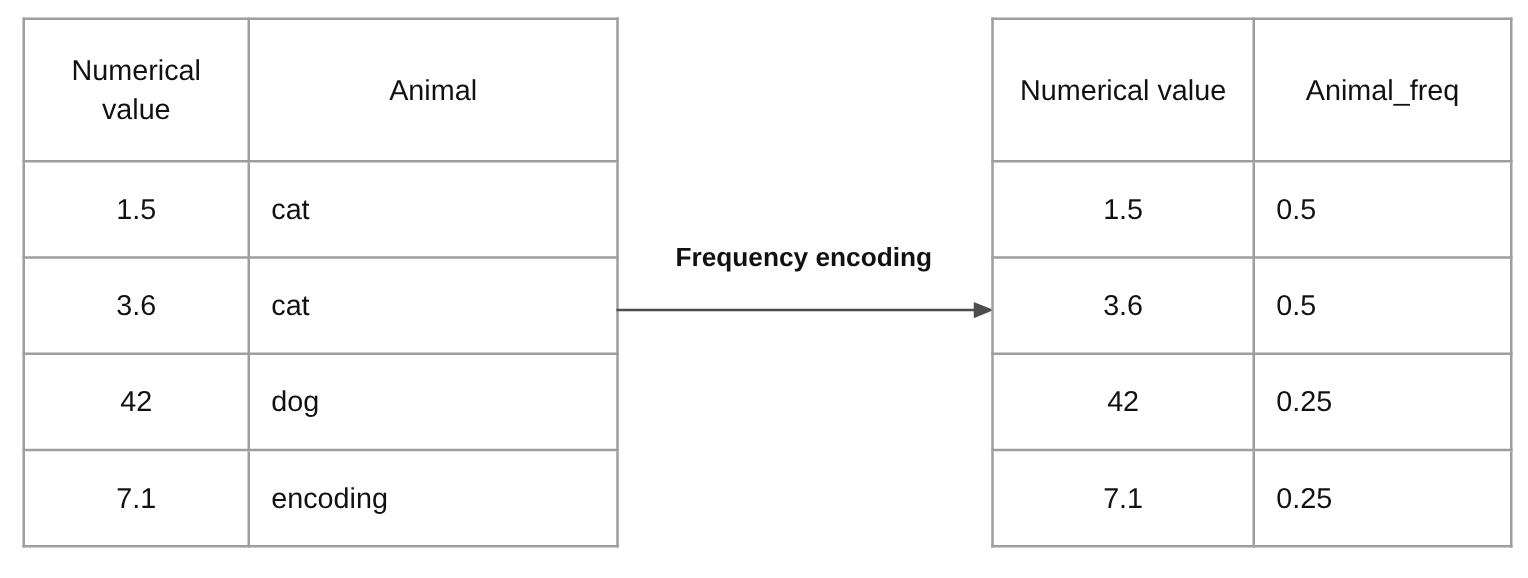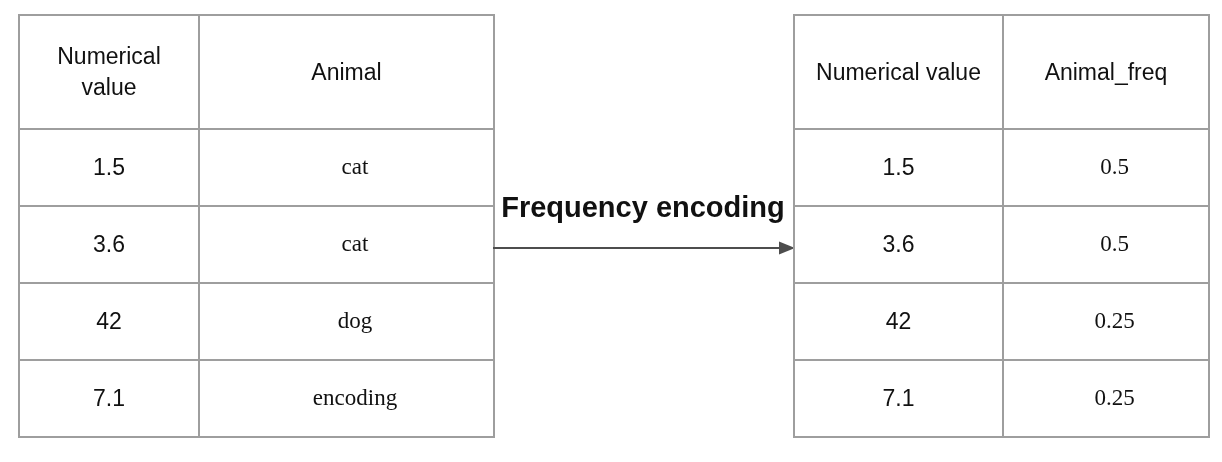--- a/index.html
+++ b/index.html
@@ -37,34 +37,34 @@
   .tbl-left  { left: 18px;  width: 475px; }
   .tbl-right { left: 793px; width: 415px; }
   .tbl-left  col.c1 { width: 180px; }
   .tbl-left  col.c2 { width: 295px; }
   .tbl-right col.c1 { width: 209px; }
   .tbl-right col.c2 { width: 206px; }
   tr.hdr { height: 114px; }
   tr.row { height: 77px; }
   th.hd { text-align: center; padding: 0 8px; }
   td.num { text-align: center; }
-  td.txt { text-align: center; padding-left: 17px; font-family: Liberation Serif, serif; }
+  td.txt { text-align: left; padding-left: 17px; }
   .transform {
     position: absolute;
     left: 493px;
     top: 188px;
     width: 300px;
     height: 72px;
   }
   .transform-label {
     position: absolute;
     left: 0; top: 0;
     width: 100%;
     text-align: center;
-    font-size: 29px;
+    font-size: 21px;
     font-weight: bold;
     line-height: 38px;
     white-space: nowrap;
     color: var(--text);
   }
   .arrow-svg {
     position: absolute;
     left: 0;
     top: 51px;
     width: 302px;

